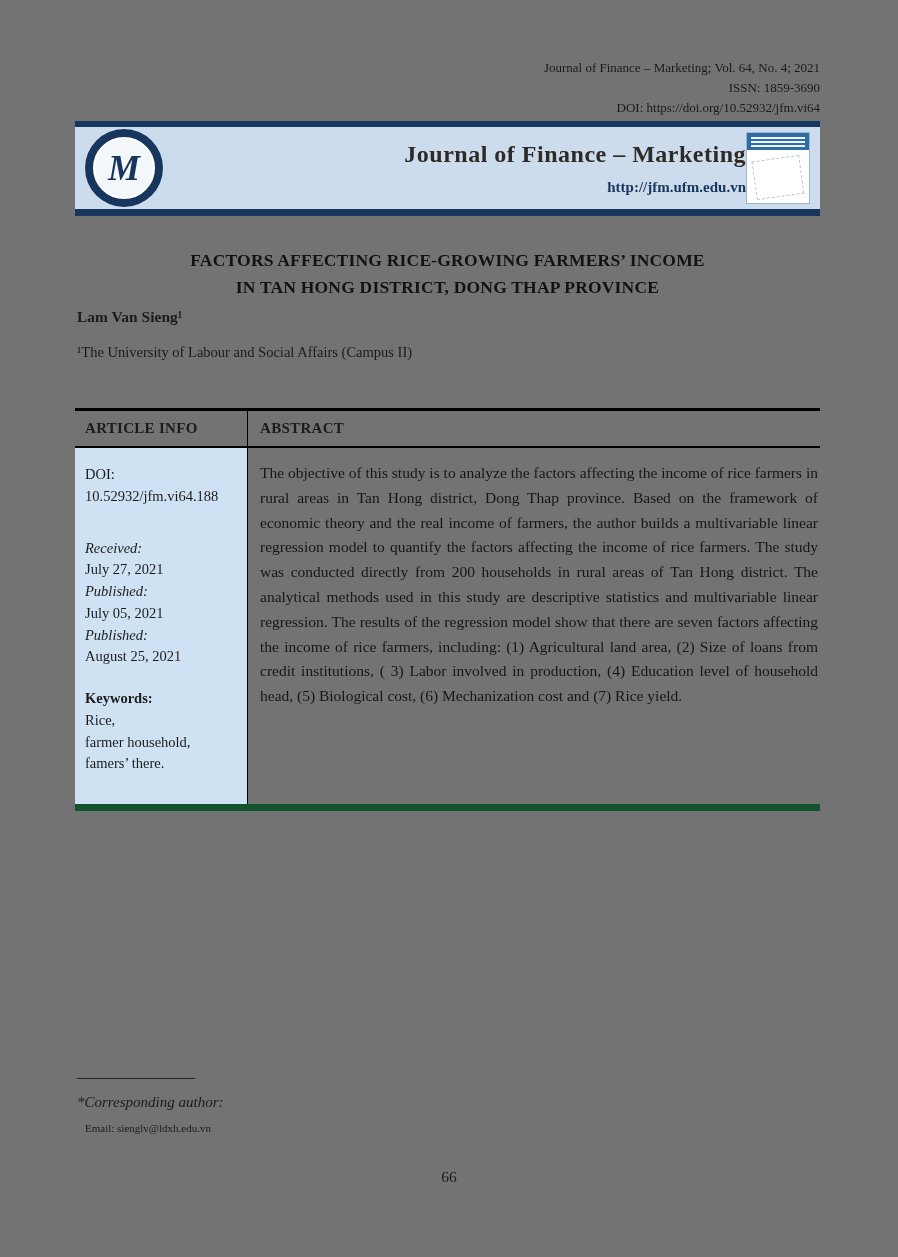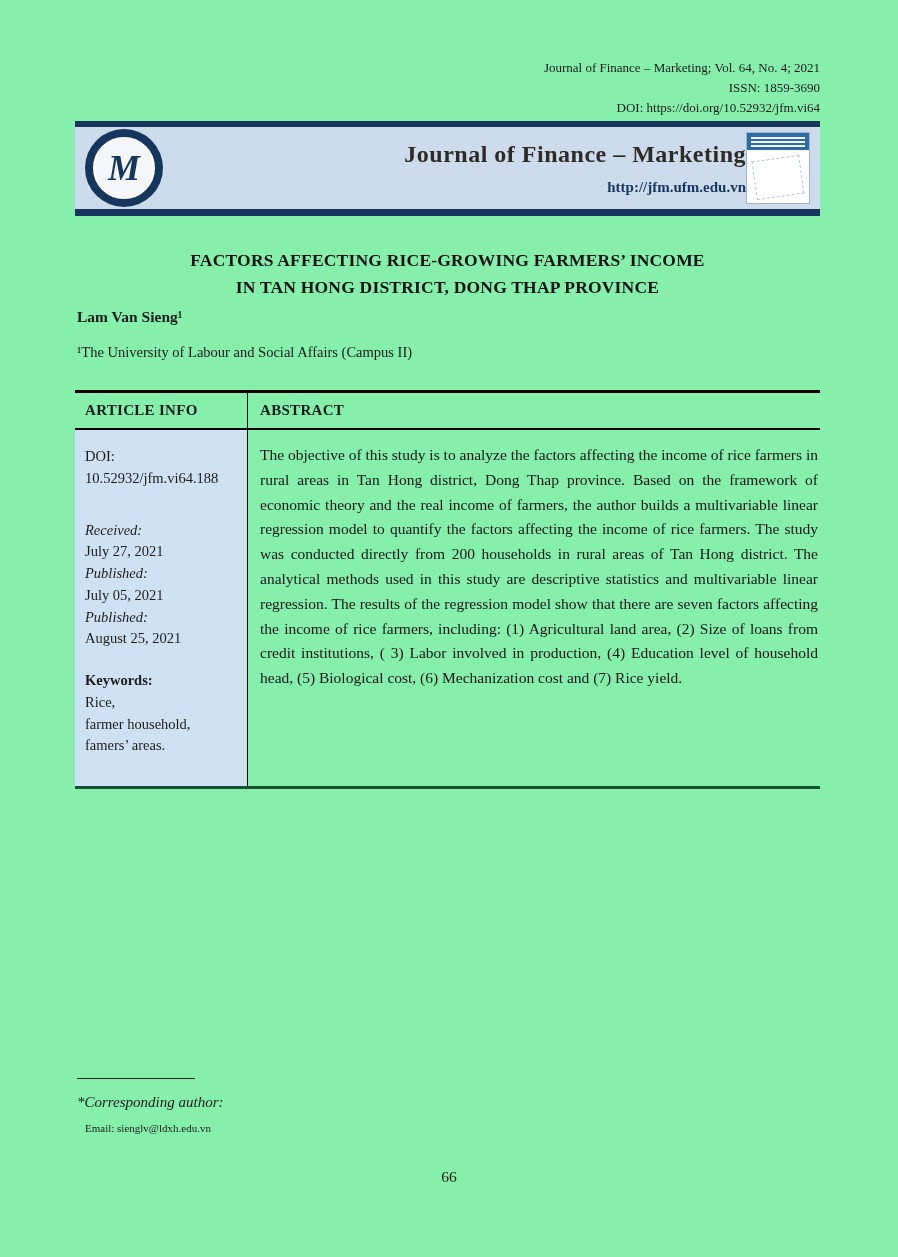--- a/index.html
+++ b/index.html
@@ -1,20 +1,20 @@
 <!DOCTYPE html>
 <html><head>
 <meta charset="utf-8">
 <style>
   html, body { margin: 0; padding: 0; background: #ffffff; }
   .page {
     position: relative;
     width: 898px;
     height: 1257px;
-    background: #86efac;
+    background: #737373;
     font-family: "Liberation Serif", serif;
     color: #1b1b1b;
     overflow: hidden;
   }
 
   
   .masthead {
     position: absolute;
     top: 58px;
     right: 78px;
@@ -119,23 +119,23 @@
   }
   .affiliation {
     position: absolute;
     top: 344px; left: 77px;
     font-size: 14.5px;
   }
 
   
   .info-table {
     position: absolute;
-    left: 75px; right: 78px; top: 390px;
+    left: 75px; right: 78px; top: 408px;
     border-top: 3px solid #000;
-    border-bottom: 3px solid #14532d;
+    border-bottom: 7px solid #14532d;
     display: grid;
     grid-template-columns: 172px 1fr;
   }
   .cell { box-sizing: border-box; }
   .head-left {
     padding: 9px 6px 9px 10px;
     font-weight: bold;
     font-size: 15px;
     border-bottom: 2px solid #000;
     letter-spacing: 0.3px;
@@ -250,21 +250,21 @@
       <div class="meta-label-italic">Received:</div>
       <div>July 27, 2021</div>
       <div class="meta-label-italic">Published:</div>
       <div>July 05, 2021</div>
       <div class="meta-label-italic">Published:</div>
       <div>August 25, 2021</div>
       <div class="meta-gap-md"></div>
       <div class="meta-label-bold">Keywords:</div>
       <div>Rice,</div>
       <div>farmer household,</div>
-      <div>famers’ areas.</div>
+      <div>famers’ there.</div>
     </div>
 
     <div class="cell body-right">
       <div class="abstract-text">The objective of this study is to analyze the factors affecting the income of rice farmers in rural areas in Tan Hong district, Dong Thap province. Based on the framework of economic theory and the real income of farmers, the author builds a multivariable linear regression model to quantify the factors affecting the income of rice farmers. The study was conducted directly from 200 households in rural areas of Tan Hong district. The analytical methods used in this study are descriptive statistics and multivariable linear regression. The results of the regression model show that there are seven factors affecting the income of rice farmers, including: (1) Agricultural land area, (2) Size of loans from credit institutions, ( 3) Labor involved in production, (4) Education level of household head, (5) Biological cost, (6) Mechanization cost and (7) Rice yield.</div>
     </div>
   </div>
 
   <div class="foot-rule"></div>
   <div class="corresponding">*Corresponding author:</div>
   <div class="email">Email: sienglv@ldxh.edu.vn</div>

